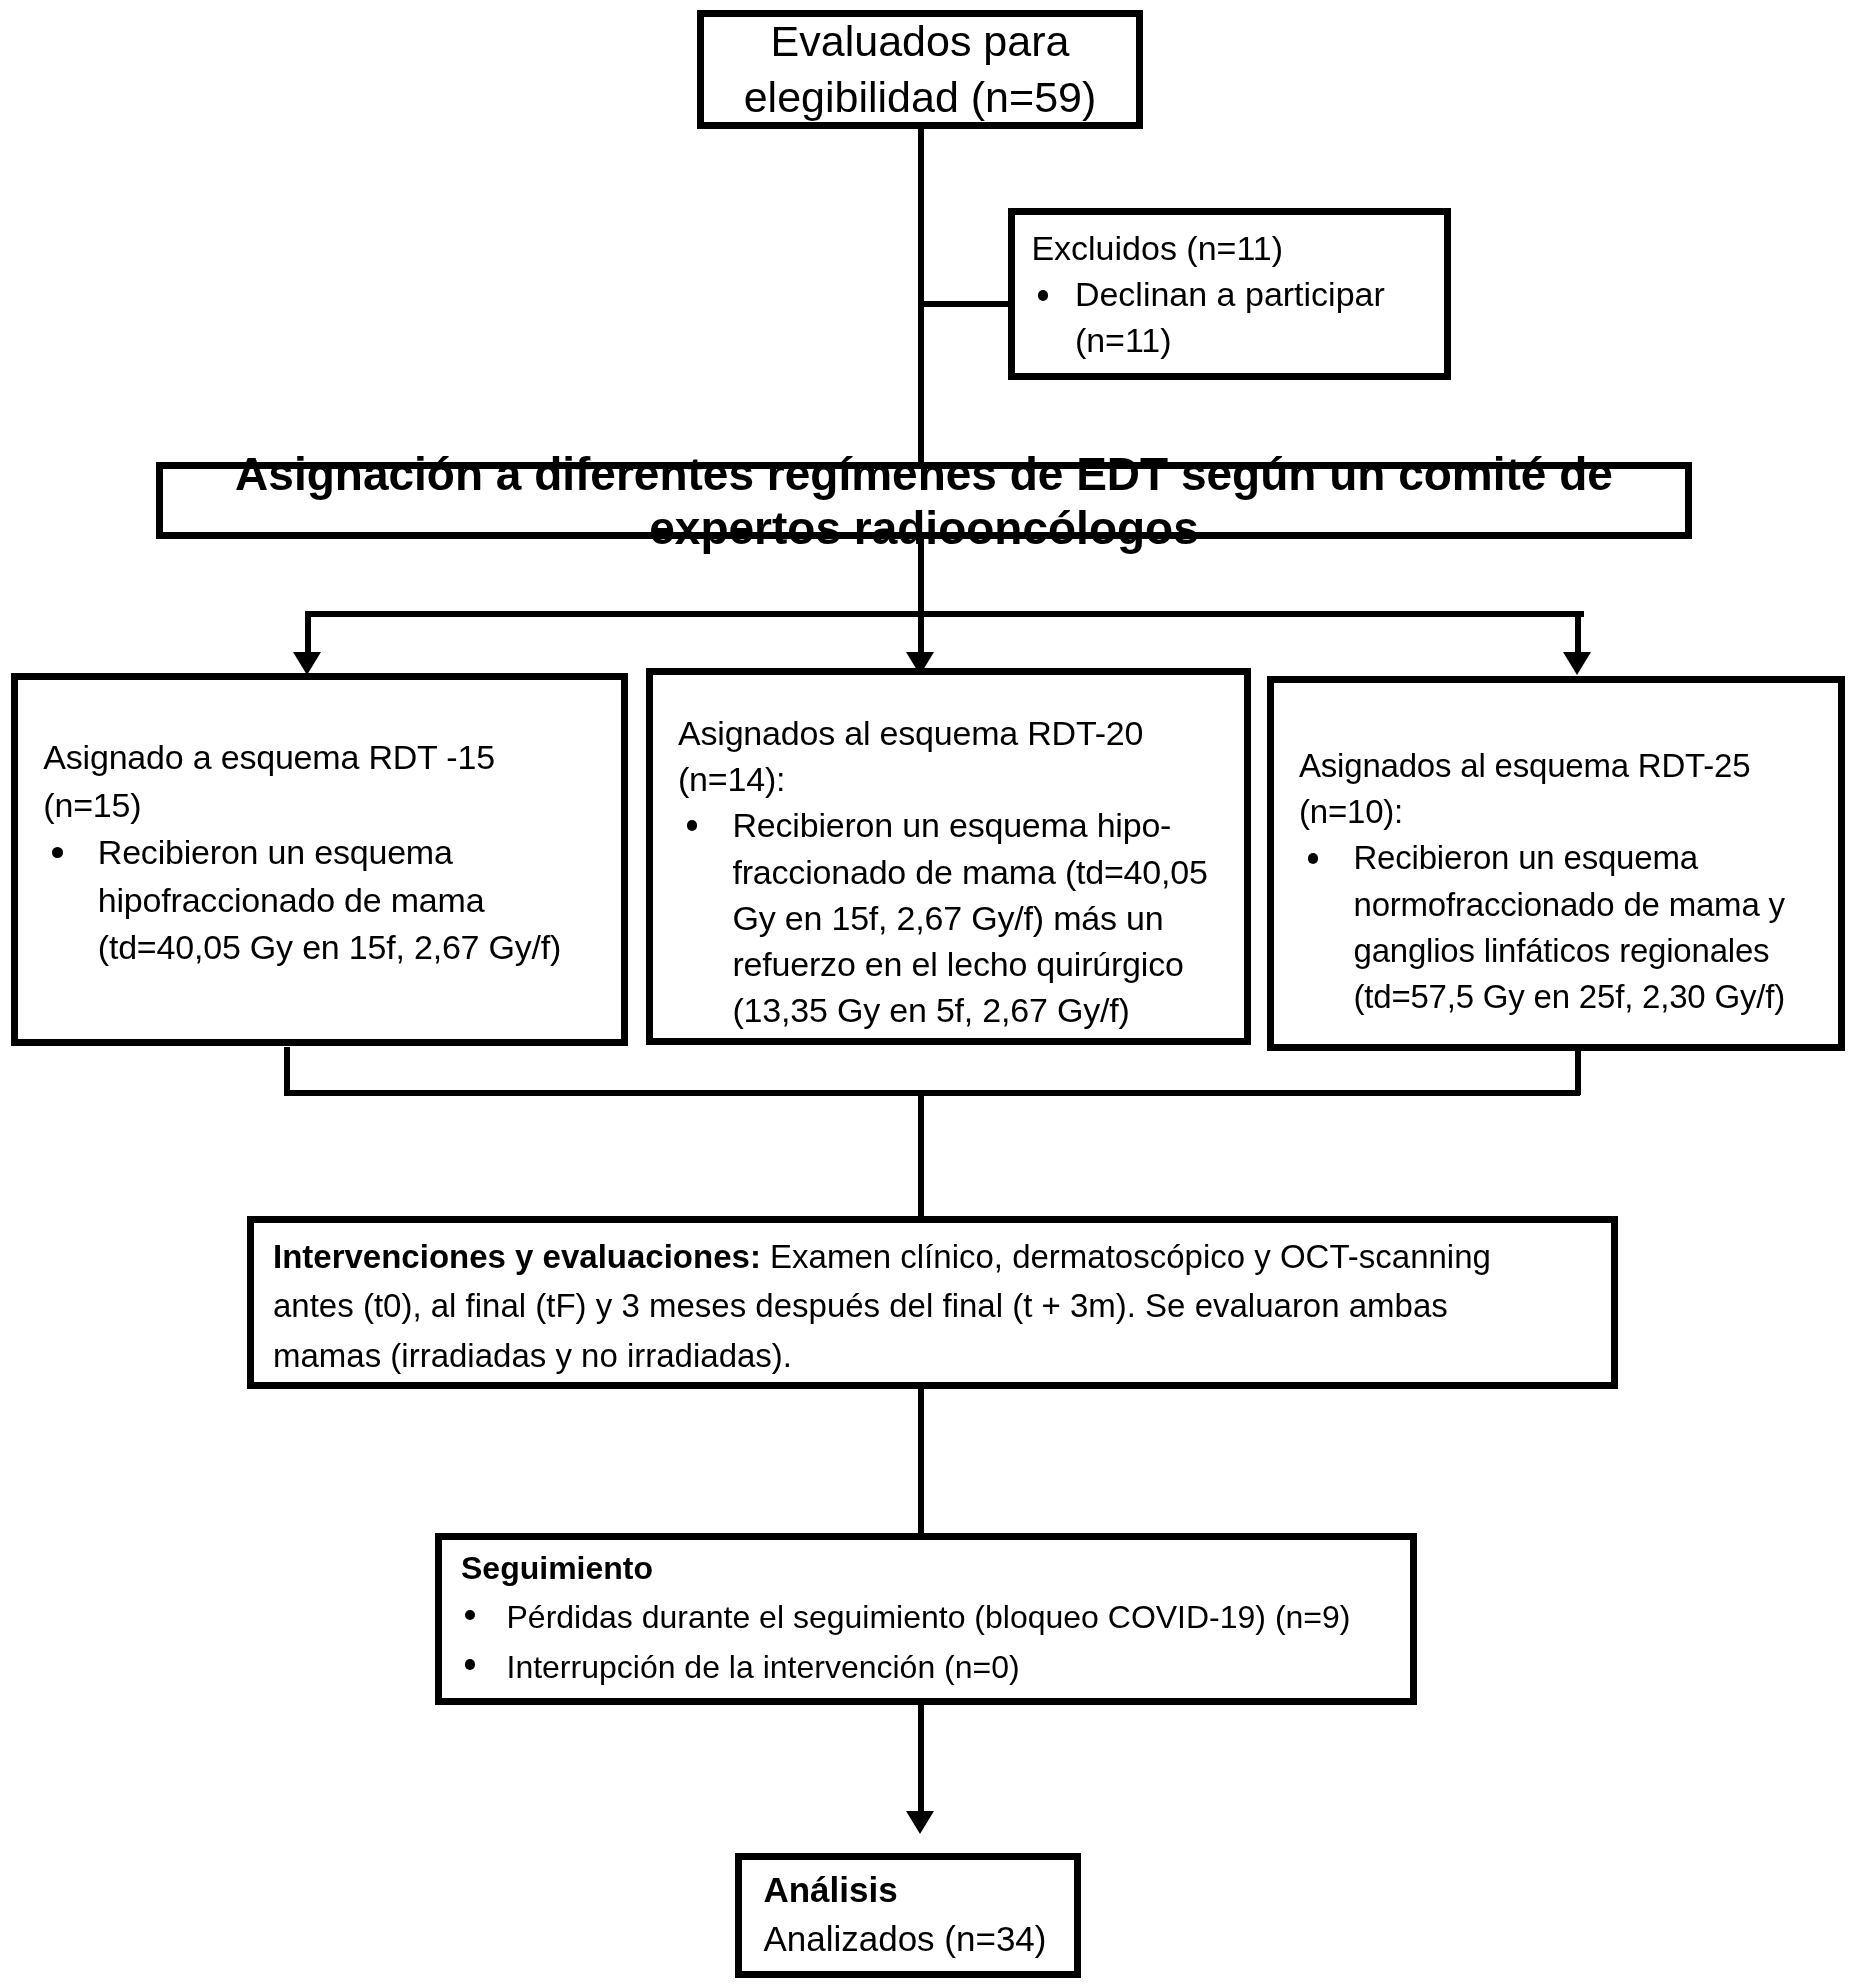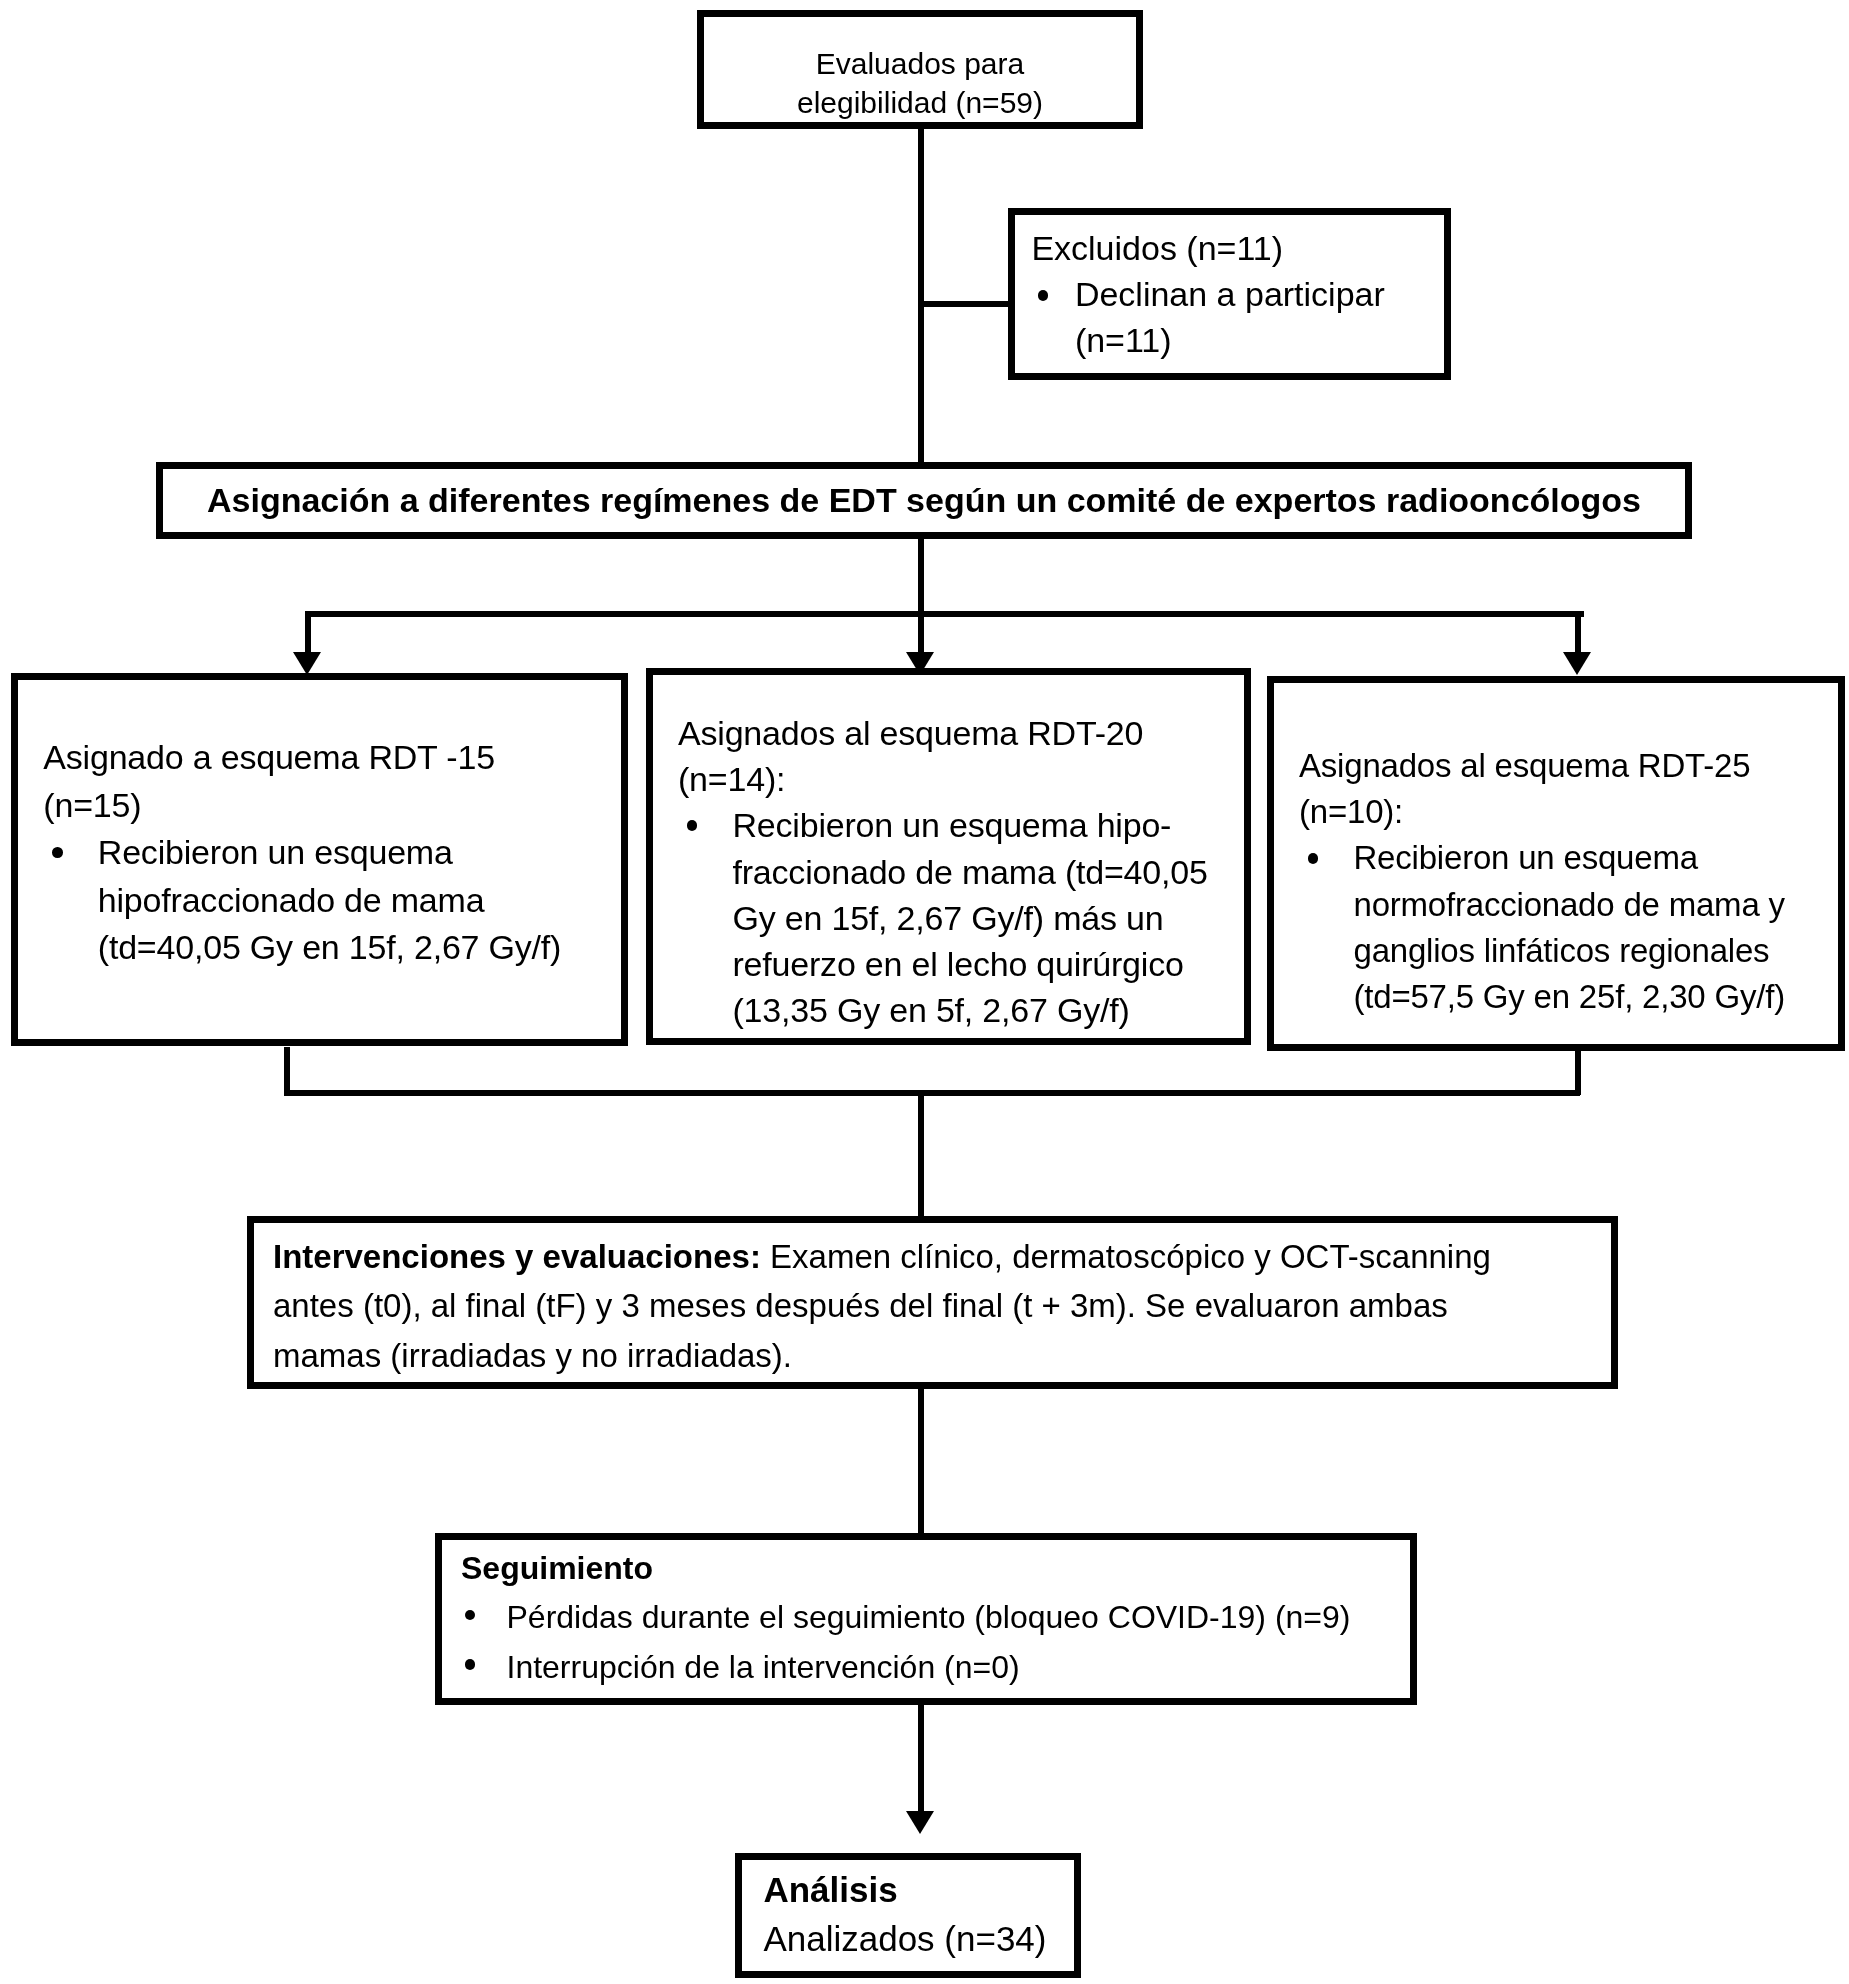--- a/index.html
+++ b/index.html
@@ -20,23 +20,23 @@
   .arrowhead {
     position: absolute; width: 0; height: 0;
     border-left: 14.5px solid transparent;
     border-right: 14.5px solid transparent;
     border-top: 23px solid var(--line);
   }
   .lines { white-space: pre-line; }
   .center-flex { display: flex; align-items: center; justify-content: center; text-align: center; }
 
   
-  #n-elig   { left: 697px; top: 10px;   width: 446px;  height: 119px; font-size: 30px; line-height: 1.3; align-items: flex-end; }
+  #n-elig   { left: 697px; top: 10px;   width: 446px;  height: 119px; font-size: 43px; line-height: 1.3; }
   #n-excl   { left: 1008px; top: 208px;  width: 443px;  height: 172px; font-size: 34px; line-height: 1.36; padding: 10px 11.3px 0 16.4px; }
-  #n-assign { left: 156px;  top: 462px;  width: 1536px; height: 77px; font-size: 34px; font-weight: bold; }
+  #n-assign { left: 156px;  top: 462px;  width: 1536px; height: 77px; font-size: 46px; font-weight: bold; }
   #n-arm0   { left: 11.3px;   top: 673px; width: 617px;  height: 373px; font-size: 34px; line-height: 1.4;  padding: 54px 12.6px 0 25px; letter-spacing: -0.2px; }
   #n-arm1   { left: 646px; top: 668px; width: 605px;  height: 377px; font-size: 34px; line-height: 1.36; padding: 35px 10px 0 25px; letter-spacing: -0.2px; }
   #n-arm2   { left: 1267px; top: 676px; width: 578px;  height: 375px; font-size: 33px; line-height: 1.4;  padding: 60px 10px 0 25px; letter-spacing: -0.2px; }
   #n-interv { left: 247px;  top: 1216px; width: 1371px; height: 173px; font-size: 33px; line-height: 1.5;  padding: 8.8px 15px 0 19px; }
   #n-follow { left: 435px;  top: 1533px; width: 982px; height: 172px; font-size: 32px; line-height: 1.55; padding: 3.8px 10px 0 19px; }
   #n-anal   { left: 735px; top: 1853px; width: 346px;  height: 125px; font-size: 35px; line-height: 1.4;  padding: 5px 10px 0 21.4px; }
 
   .bullet { display: flex; align-items: flex-start; }
   .dot {
     flex: 0 0 auto; width: 10.7px; height: 10.7px; border-radius: 50%;

